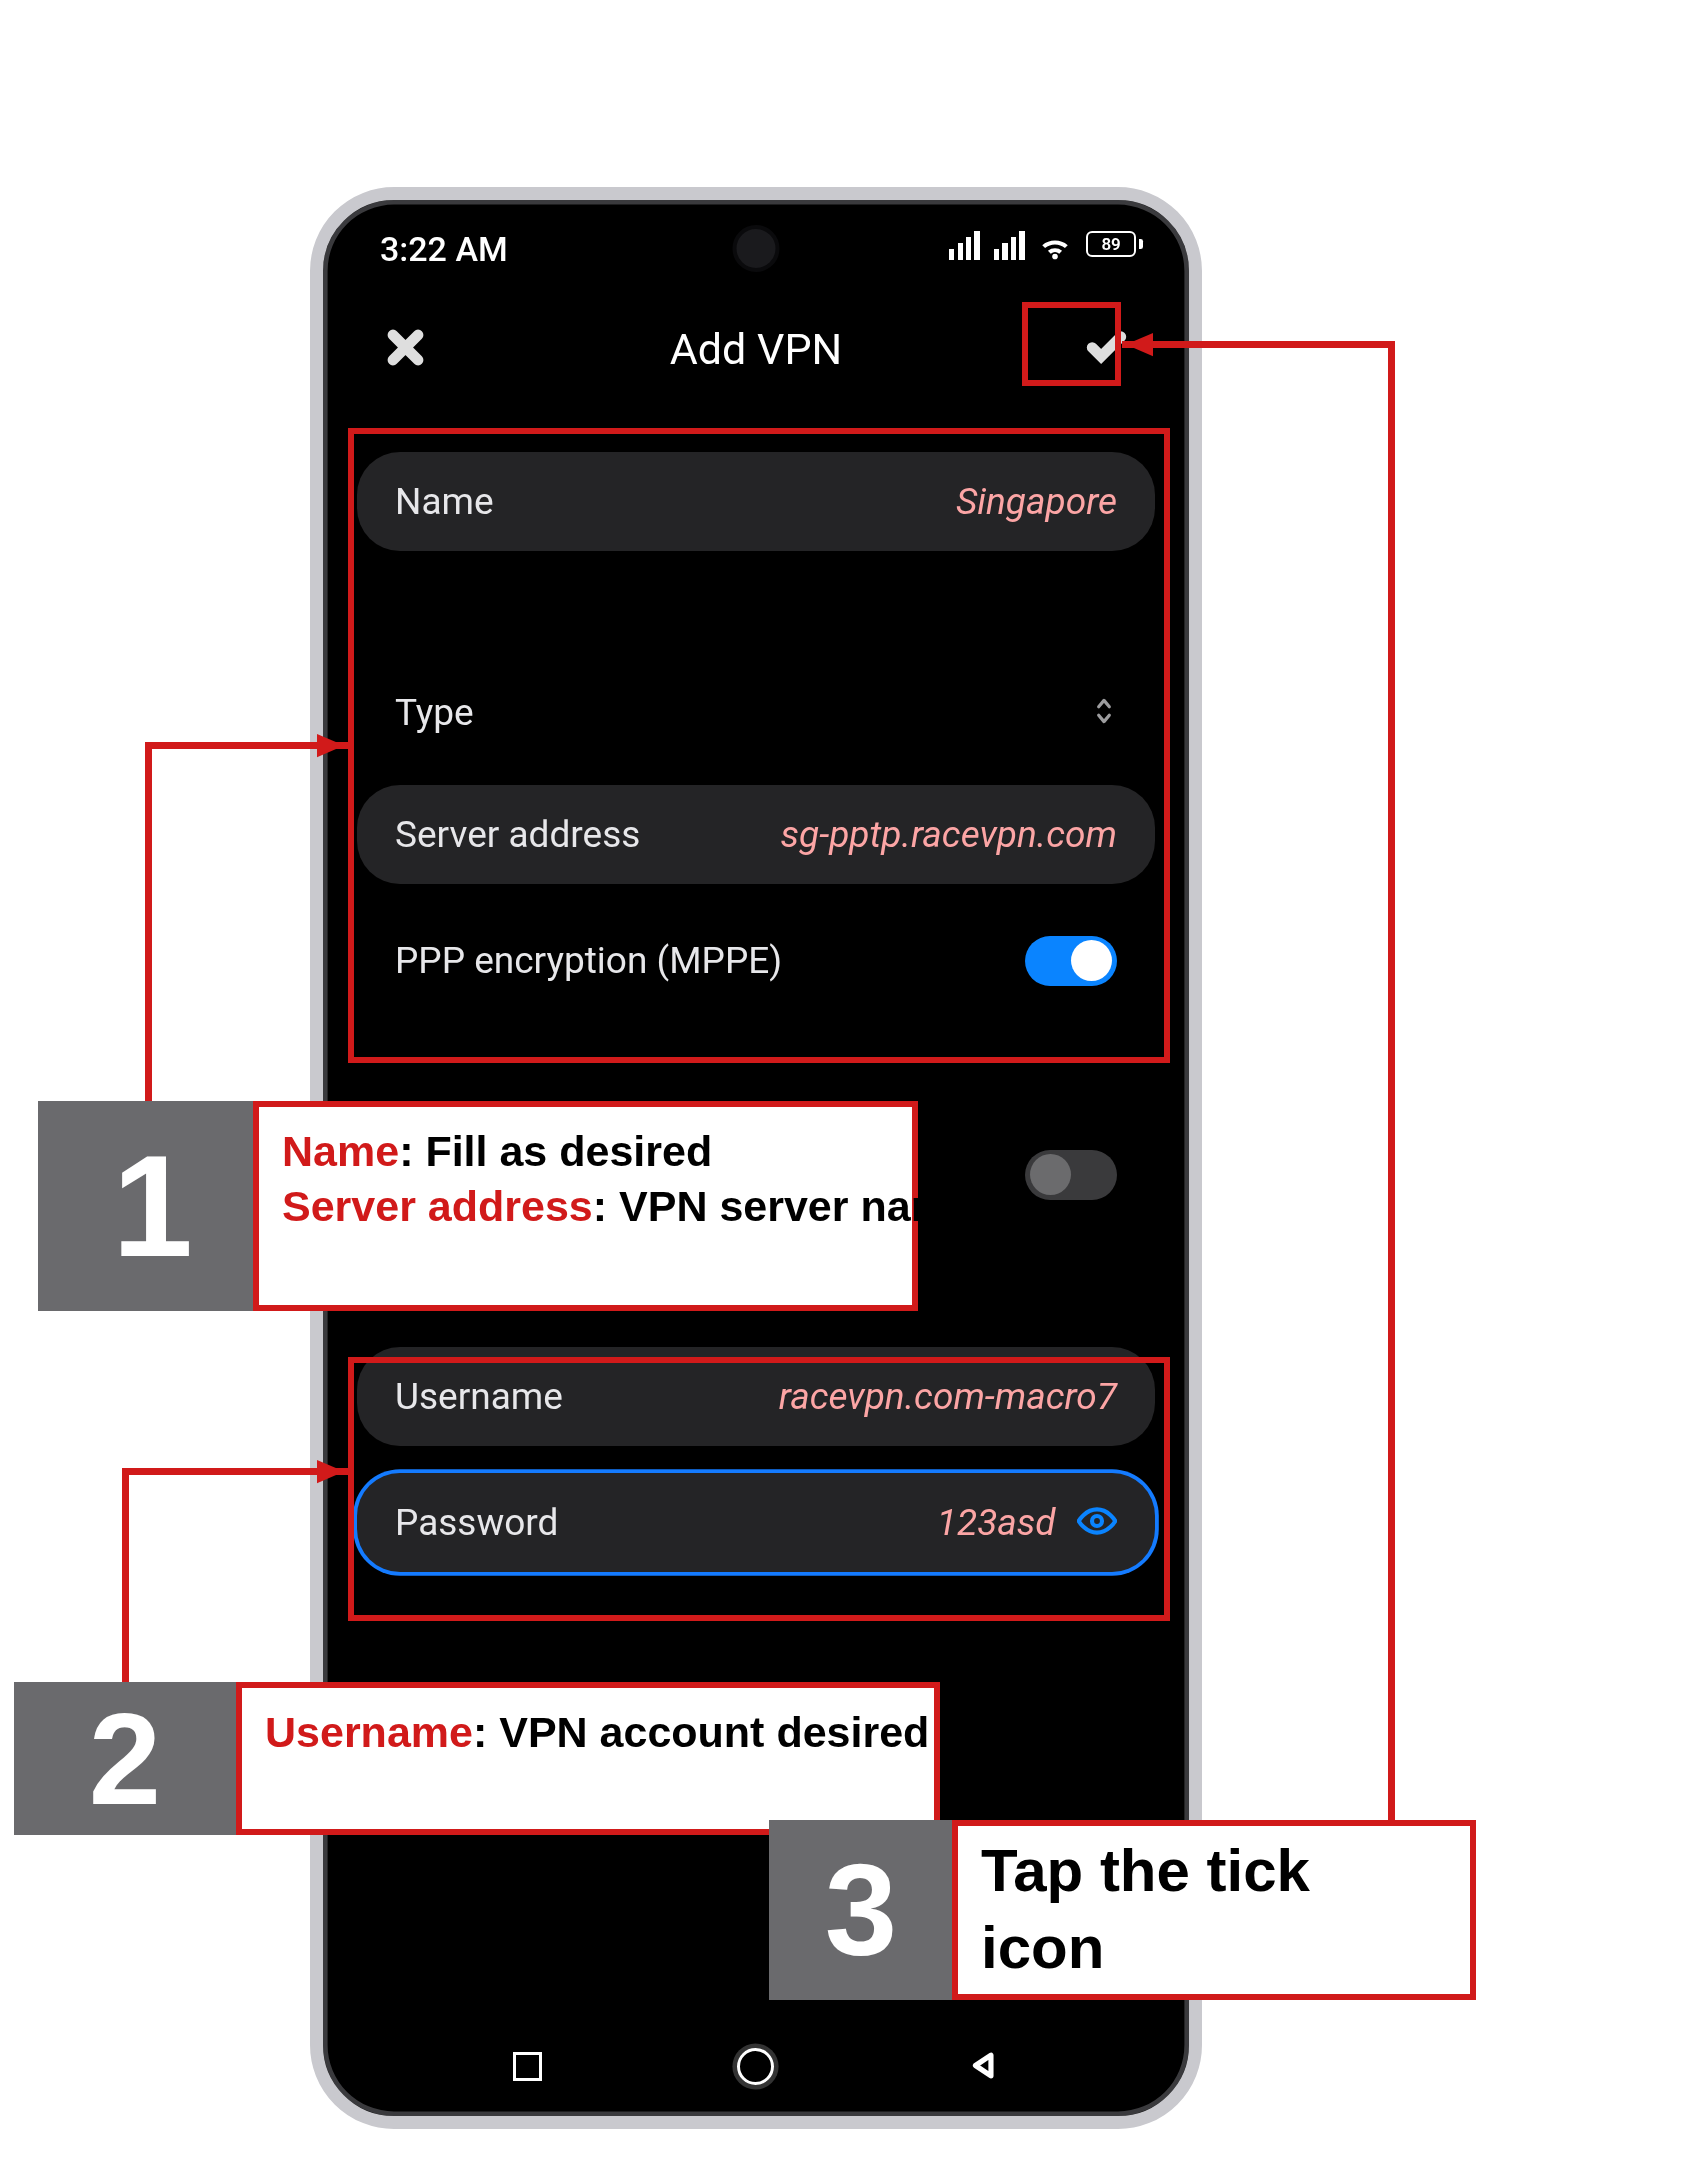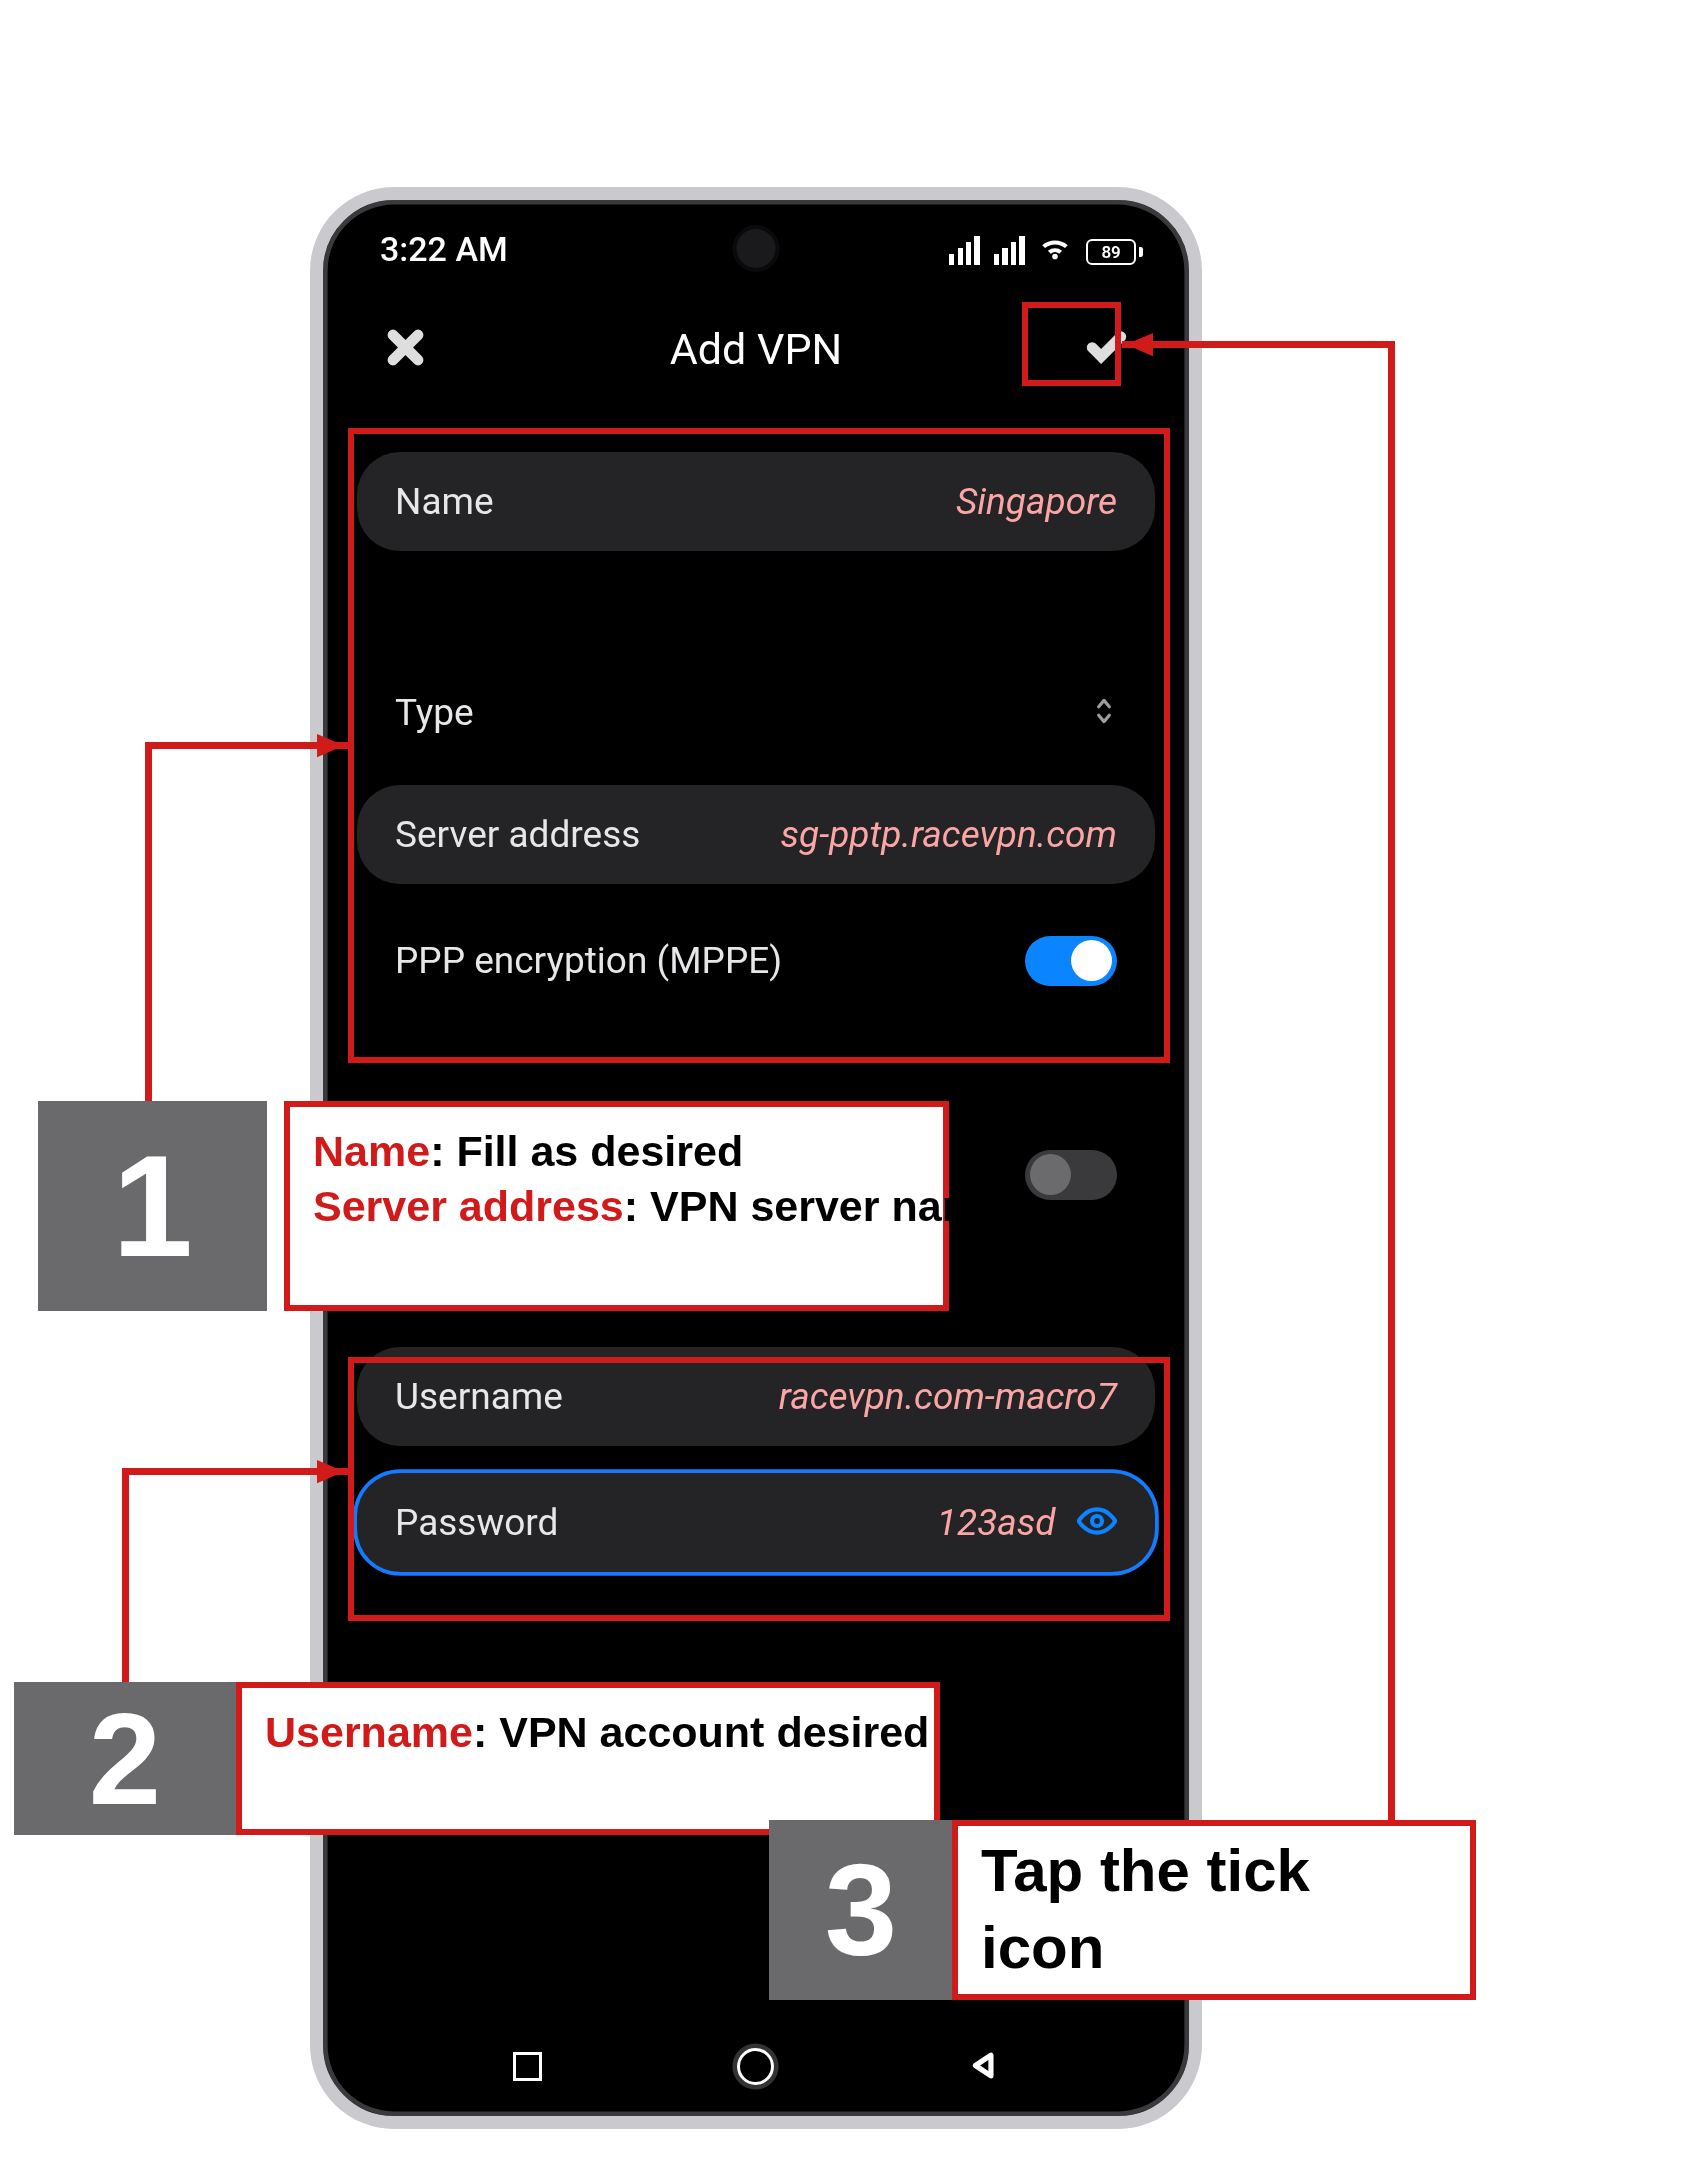--- a/index.html
+++ b/index.html
@@ -27,21 +27,21 @@
   .phone-inner { position: relative; width: 100%; height: 100%; }
 
   
   .statusbar { position: absolute; left: 0; top: 8px; width: 100%; height: 84px; color: #ffffff; }
   .status-time { position: absolute; left: 57px; top: 21.4px; font-size: 34px; font-weight: 500; }
   .status-camera {
     position: absolute; left: 50%; top: 17px; transform: translateX(-50%);
     width: 47px; height: 47px; border-radius: 50%; background: #1a1a1d;
     border: 4.6px solid #0a0a0c;
   }
-  .status-right { position: absolute; right: 46px; top: 23px; display: flex; align-items: flex-end; gap: 13.8px; }
+  .status-right { position: absolute; right: 46px; top: 23px; display: flex; align-items: flex-start; gap: 13.8px; }
   .sig-bars { display: flex; align-items: flex-end; gap: 3.1px; }
   .sig-bars span { width: 5.4px; background: #fff; display: block; }
   .sig-bars span:nth-child(1){height:10.7px}.sig-bars span:nth-child(2){height:17px}
   .sig-bars span:nth-child(3){height:23px}.sig-bars span:nth-child(4){height:29px}
   .wifi-ic svg { width: 34px; height: 34px; display:block;}
   .batt { display:flex; align-items:center; gap:3.1px;}
   .batt-box { width: 50px; height: 26px; border: 2.3px solid #fff; border-radius: 6.1px; display:flex; align-items:center; justify-content:center; font-size:17px; font-weight:600; }
   .batt-tip { width: 3.8px; height: 10.7px; background:#fff; border-radius: 0 2.3px 2.3px 0;}
 
   
@@ -240,21 +240,21 @@
   <div class="arrow-head" style="left:317px; top:1456px;">
     <svg width="31" height="31" viewBox="0 0 40 40">
         <path d="M0 5 L35 20 L0 35 Z" fill="#d11a1a"></path>
       </svg>
   </div>
   <div class="conn" style="left:122px; top:1468px; width:6.9px; height:222px;"></div>
 
   <div class="num-block" style="left:38px; top:1101px; height:210px;">
     <span>1</span>
   </div>
-  <div class="callout" style="left:284px; top:1101px; width:665px; height:210px;">
+  <div class="callout" style="left:253px; top:1101px; width:665px; height:210px;">
     <span class="callout-line"><strong class="red">Name</strong><span>: Fill as desired</span></span>
     <span class="callout-line"><strong class="red">Server address</strong><span>: VPN server name</span></span>
   </div>
 
   <div class="num-block" style="left:13.8px; top:1682px; width:222px; height:153px;">
     <span style="font-size:130px">2</span>
   </div>
   <div class="callout" style="left:236px; top:1682px; width:704px; height:153px;">
     <span class="callout-line"><strong class="red">Username</strong><span>: VPN account desired</span></span>
   </div>

